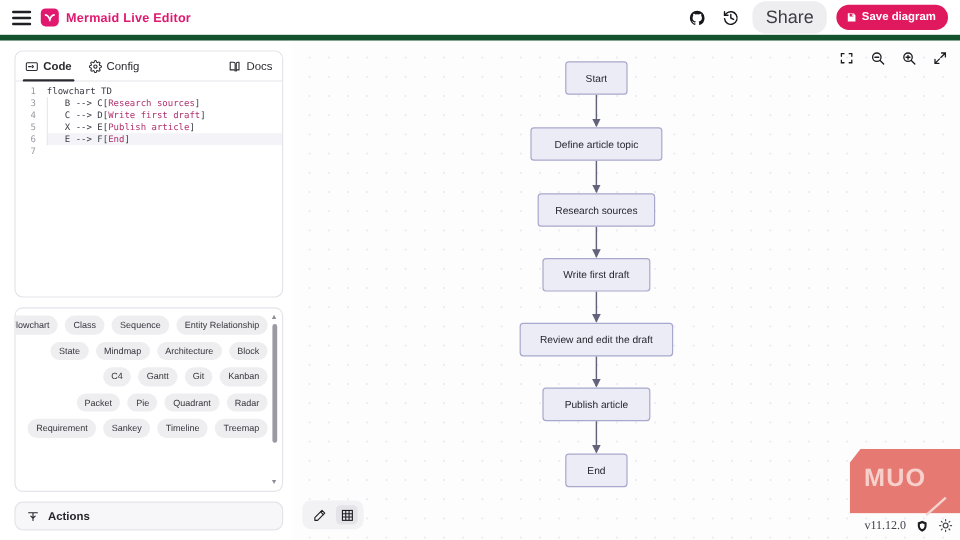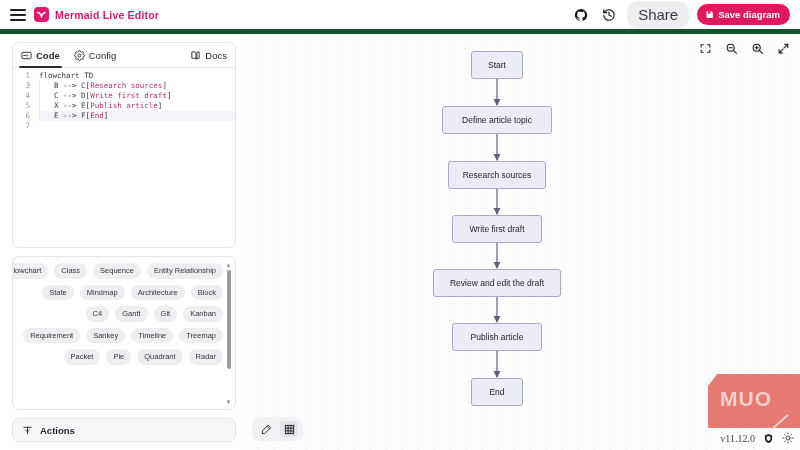--- a/index.html
+++ b/index.html
@@ -273,30 +273,30 @@
                 <button class="chip">Architecture</button>
                 <button class="chip">Block</button>
               </div>
               <div class="chip-row">
                 <button class="chip">C4</button>
                 <button class="chip">Gantt</button>
                 <button class="chip">Git</button>
                 <button class="chip">Kanban</button>
               </div>
               <div class="chip-row">
+                <button class="chip">Packet</button>
+                <button class="chip">Pie</button>
+                <button class="chip">Quadrant</button>
+                <button class="chip">Radar</button>
+              </div>
+              <div class="chip-row">
                 <button class="chip">Requirement</button>
                 <button class="chip">Sankey</button>
                 <button class="chip">Timeline</button>
                 <button class="chip">Treemap</button>
-              </div>
-              <div class="chip-row">
-                <button class="chip">Packet</button>
-                <button class="chip">Pie</button>
-                <button class="chip">Quadrant</button>
-                <button class="chip">Radar</button>
               </div>
             </div>
           <div class="vscroll">
             <span class="arw">▲</span>
             <div class="track">
               <div class="thumb"></div>
             </div>
             <span class="arw">▼</span>
           </div>
         </div>

